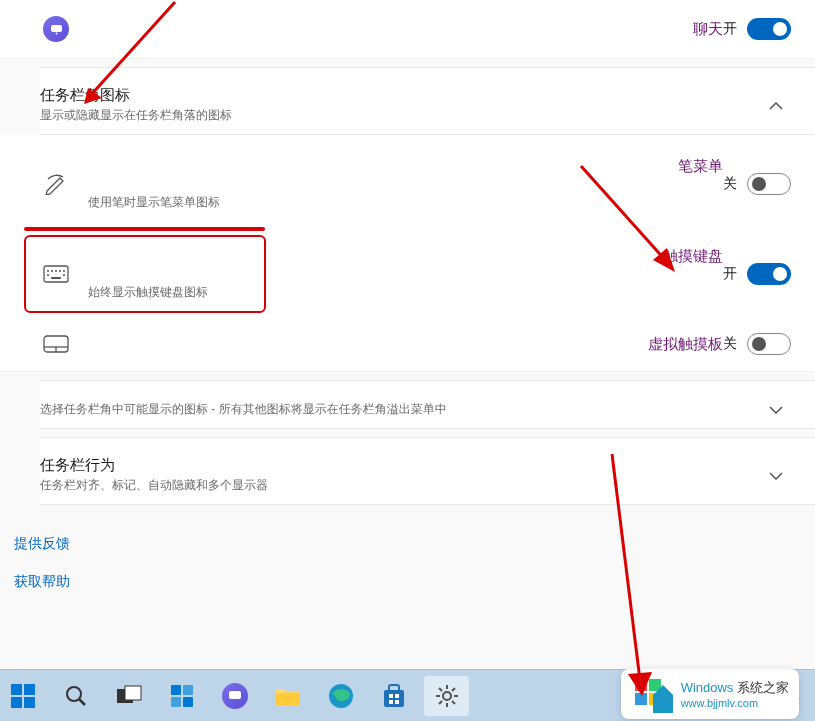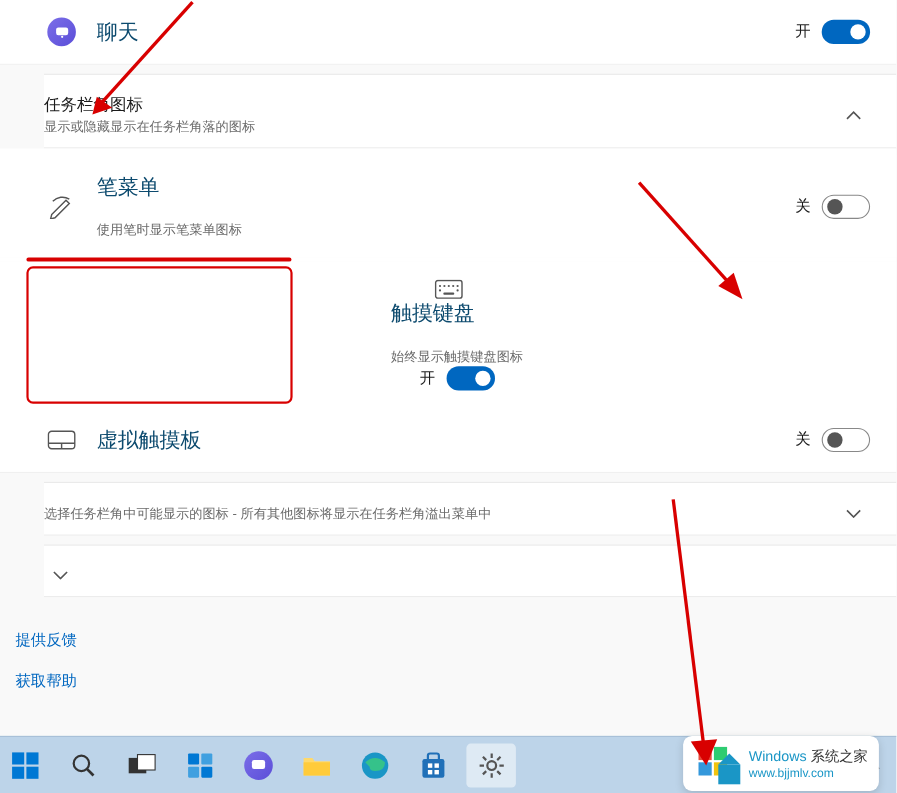--- a/index.html
+++ b/index.html
@@ -17,21 +17,21 @@
     
     .setting-row .icon-wrap {
       width: 32px;
       margin-right: 16px;
       display: flex;
       align-items: center;
       justify-content: center;
     }
     
     .setting-row .text-wrap { flex: 1; }
-    .setting-row .title { font-size: 19px; color: #0c4a6e; }
+    .setting-row .title { font-size: 15px; color: #701a75; text-align: right; }
     .setting-row .subtitle { font-size: 12px; color: #6b6b6b; margin-top: 18px; }
     
     .toggle-wrap { display: flex; align-items: center; gap: 10px; }
     .toggle-label { font-size: 14px; color: #1b1b1b; }
     
     .toggle {
       width: 44px; height: 22px; border-radius: 11px; position: relative; cursor: pointer;
     }
     .toggle.on { background: #0067c0; }
     .toggle.off { background: #fff; border: 1px solid #888; }
@@ -228,21 +228,21 @@
           </div>
     </div>
   </div>
   </div>
 
   <div style="background:#fff; padding:0 0 0 24px;">
     <div class="highlighted-box" style="margin-right: 550px; margin-left:0;">
     </div>
   </div>
   <div style="background:#fff; position:relative;">
-    <div class="setting-row" style="border-bottom:none; position:relative;flex-direction:column;">
+    <div class="setting-row" style="border-bottom:none; position:relative;">
       <div style="position:absolute; left:24px; top:4px; bottom:4px; width:242px; border:2px solid #d80000; border-radius:6px; pointer-events:none;"></div>
       <div class="icon-wrap">
         <svg width="26" height="18" viewBox="0 0 26 18">
             <rect x="1" y="1" width="24" height="16" rx="2" stroke="#555" stroke-width="1.3" fill="none"></rect>
             <circle cx="5" cy="6" r="1" fill="#555"></circle>
             <circle cx="9" cy="6" r="1" fill="#555"></circle>
             <circle cx="13" cy="6" r="1" fill="#555"></circle>
             <circle cx="17" cy="6" r="1" fill="#555"></circle>
             <circle cx="21" cy="6" r="1" fill="#555"></circle>
             <circle cx="5" cy="10" r="1" fill="#555"></circle>
@@ -291,20 +291,24 @@
     <div class="chevron">
       <svg width="14" height="8" viewBox="0 0 14 8">
           <path d="M1 1 L7 7 L13 1" stroke="#555" stroke-width="1.5" fill="none"></path>
         </svg>
     </div>
   </div>
 
   <div class="section-gap"></div>
 
   <div class="section-header">
+    <div class="text-wrap">
+      <div class="title">任务栏行为</div>
+      <div class="subtitle">任务栏对齐、标记、自动隐藏和多个显示器</div>
+    </div>
     <div class="chevron">
       <svg width="14" height="8" viewBox="0 0 14 8">
           <path d="M1 1 L7 7 L13 1" stroke="#555" stroke-width="1.5" fill="none"></path>
         </svg>
     </div>
   </div>
 
   <div class="help-links">
     <div class="link">提供反馈</div>
     <div class="link">获取帮助</div>

